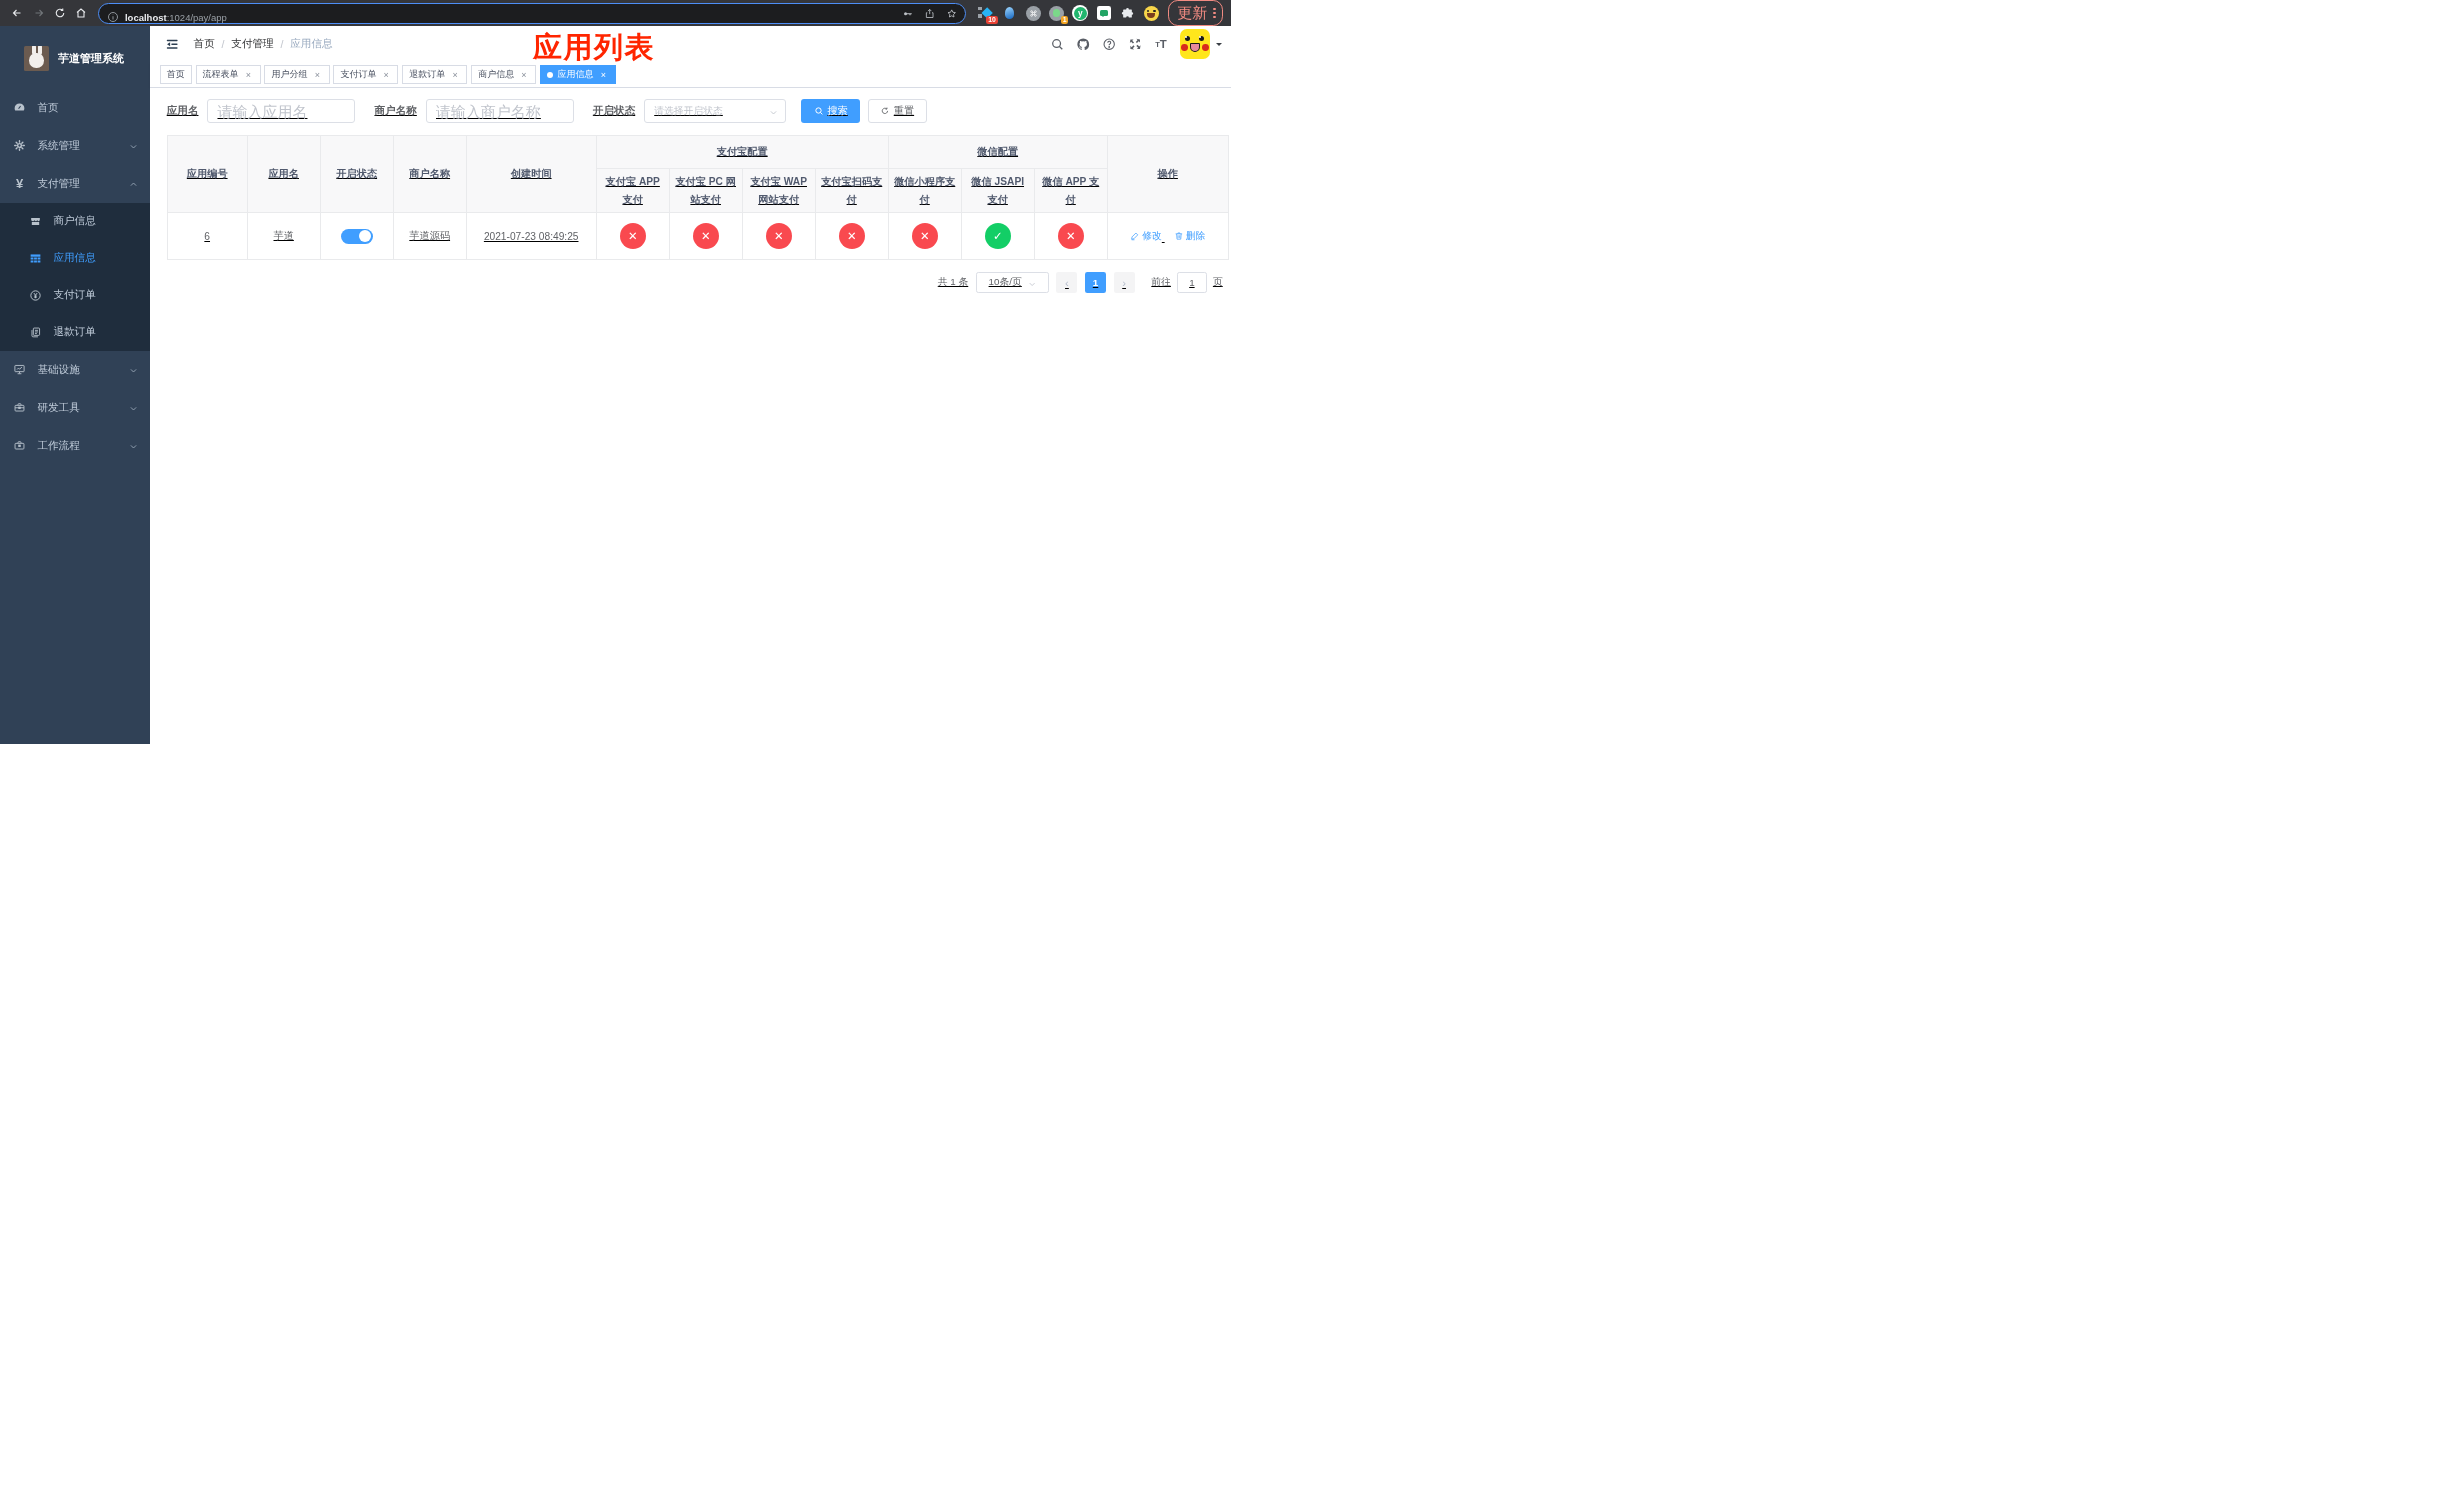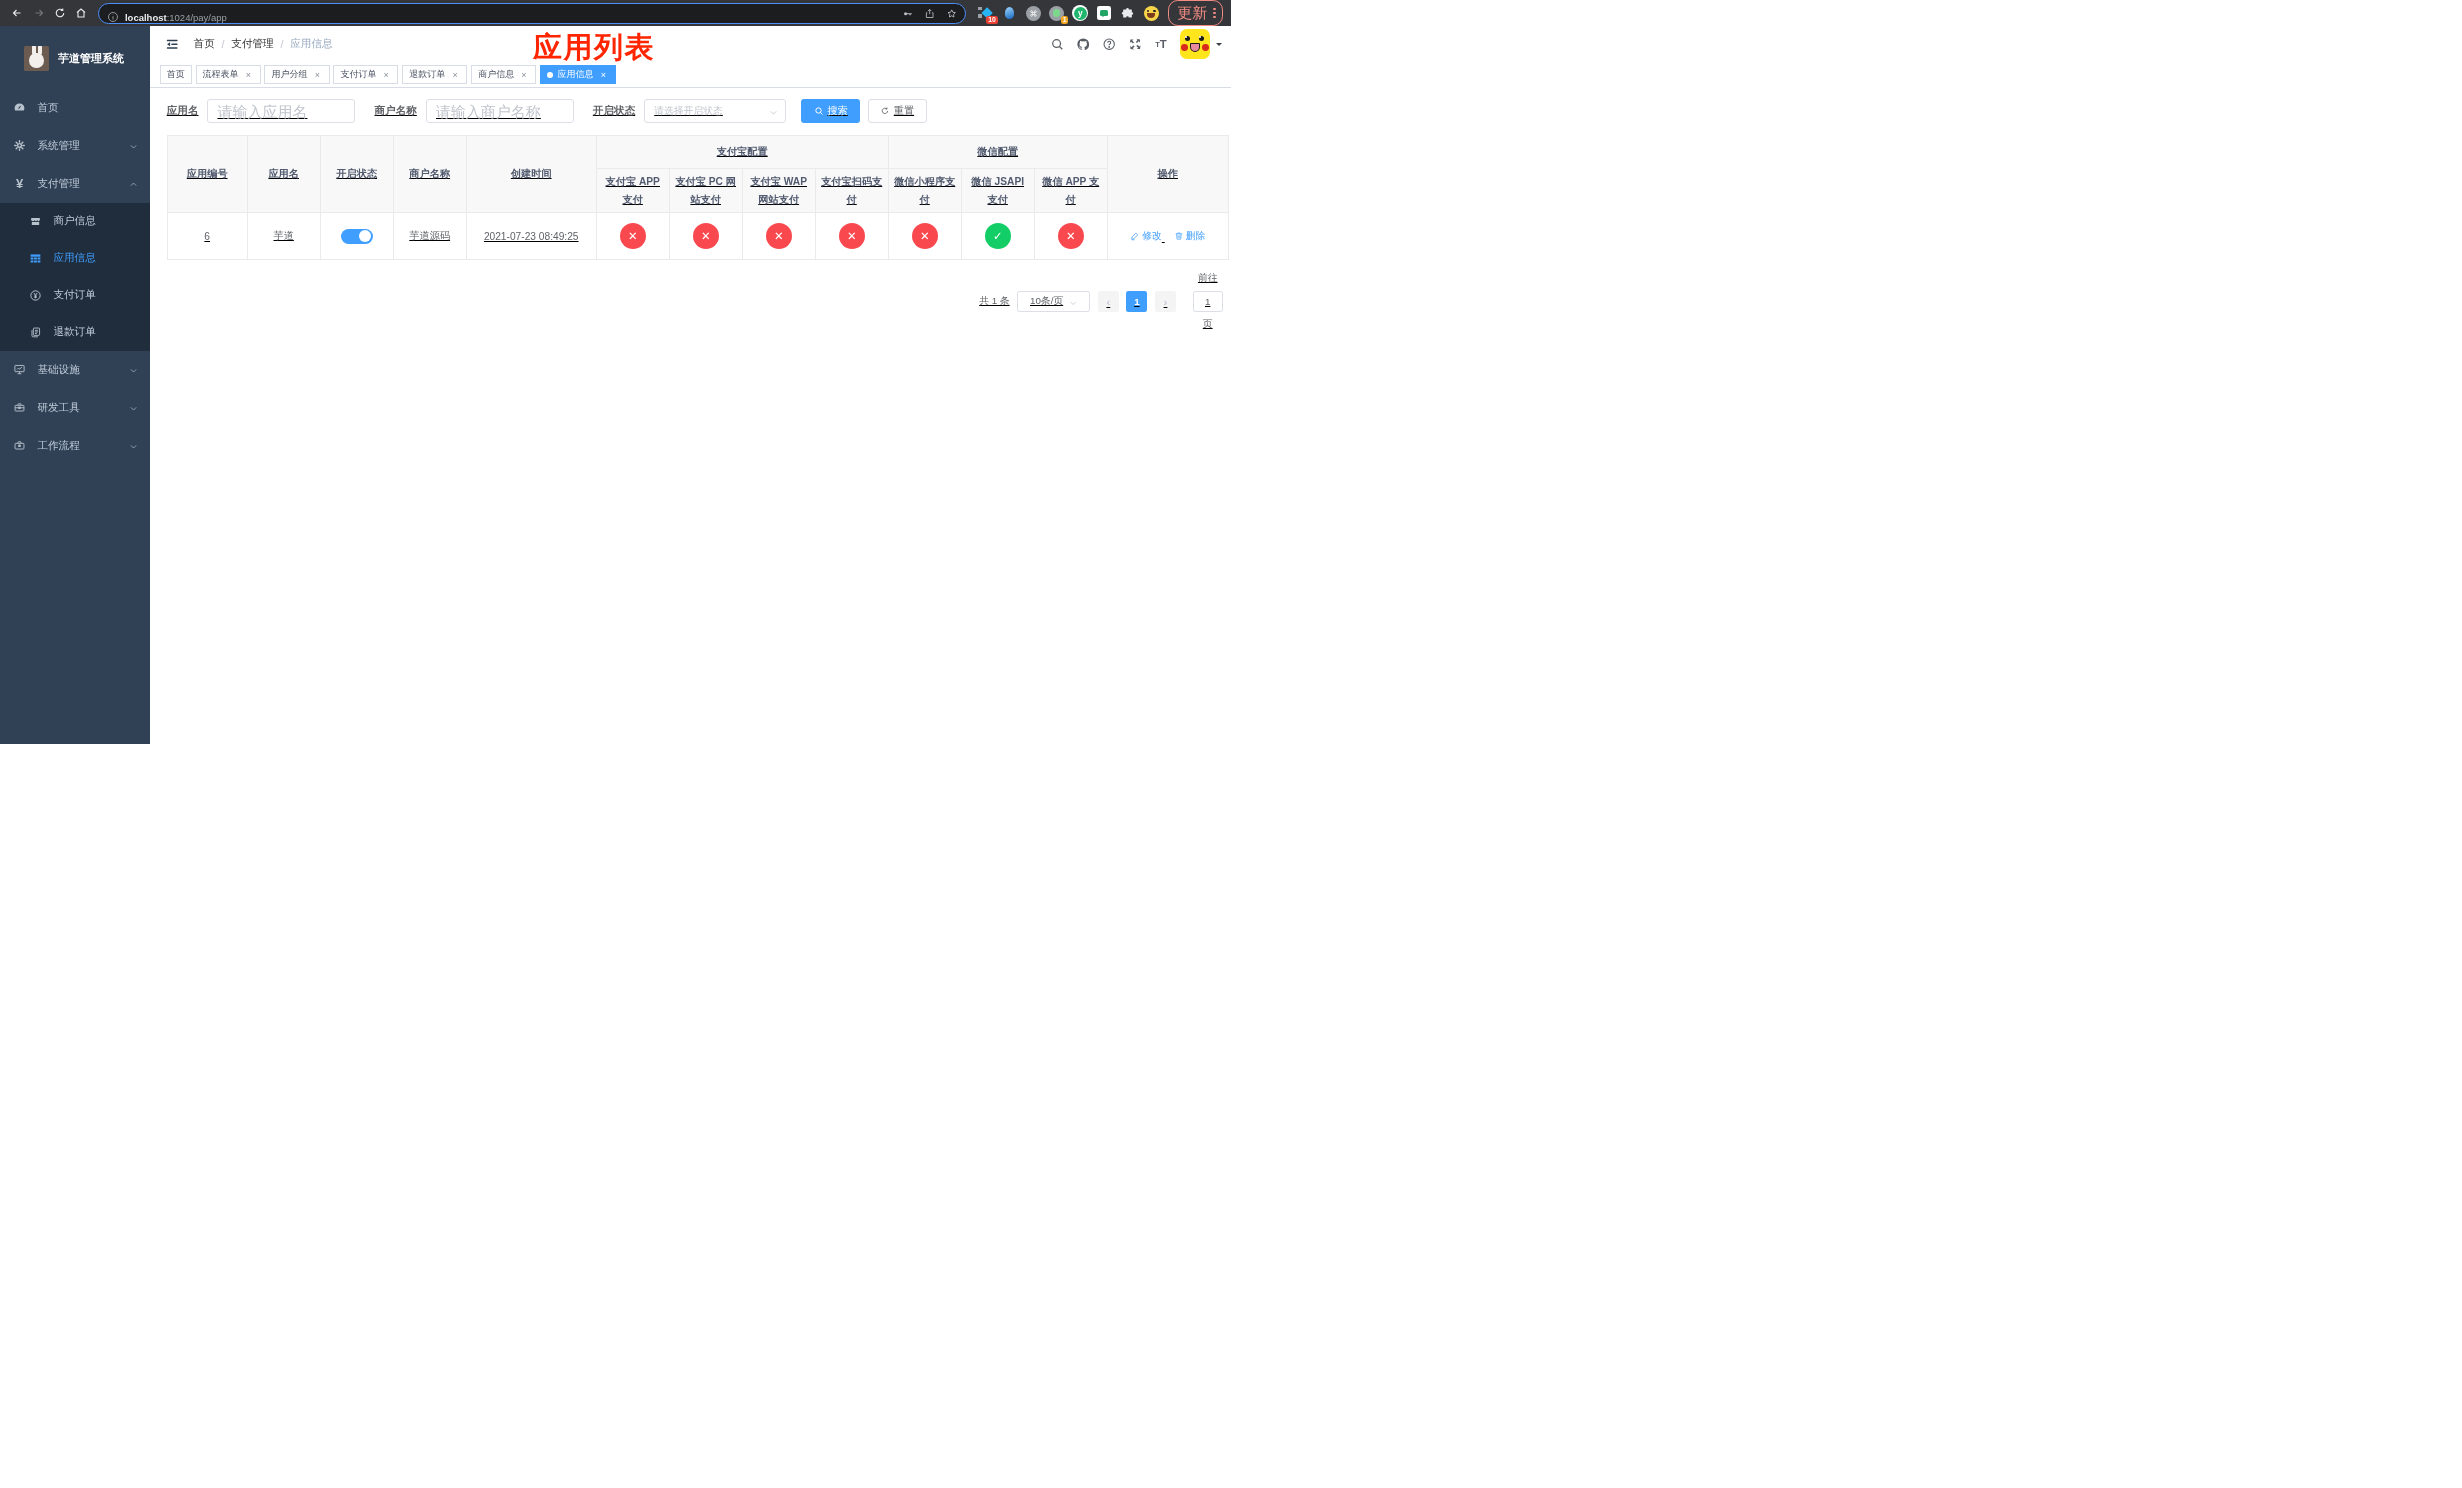--- a/index.html
+++ b/index.html
@@ -135,21 +135,21 @@
   .link svg { width:9.8px; height:9.8px; }
   .link + .link { margin-left:9px; }
 
   
   .pagination { display:flex; align-items:center; justify-content:flex-end; margin-top:12px; font-size:9.8px; color:#606266; }
   .pg-total { margin-right:7.6px; }
   .pg-size { width:73px; height:21px; border:0.8px solid #dcdfe6; border-radius:2.3px; display:flex; align-items:center; justify-content:center; gap:6px; color:#606266; cursor:pointer; position:relative; background:#fff; }
   .pg-size .sel-caret { width:8.3px; height:8.3px; color:#c0c4cc; }
   .pg-btn { width:21px; height:21px; border-radius:2.3px; background:#f4f4f5; color:#b4bccc; display:flex; align-items:center; justify-content:center; font-size:11.4px; cursor:pointer; margin-left:7.6px; }
   .pg-page { width:21px; height:21px; border-radius:2.3px; background:#409eff; color:#fff; display:flex; align-items:center; justify-content:center; font-size:9.8px; font-weight:700; cursor:pointer; margin-left:7.6px; }
-  .pg-goto { display:flex; align-items:center; margin-left:16.7px; gap:6px;flex-direction:column; }
+  .pg-goto { display:flex; align-items:center; margin-left:16.7px; gap:6px; }
   .pg-input { width:30px; height:21px; border:0.8px solid #dcdfe6; border-radius:2.3px; text-align:center; font-size:9.8px; color:#606266; outline:none; }
 </style>
 </head>
 <body>
 
 <div class="screen">
 
   <div class="browser-bar">
     <span class="bnav">
         <svg viewBox="0 0 24 24" fill="none" stroke="currentColor" stroke-width="2.2">

